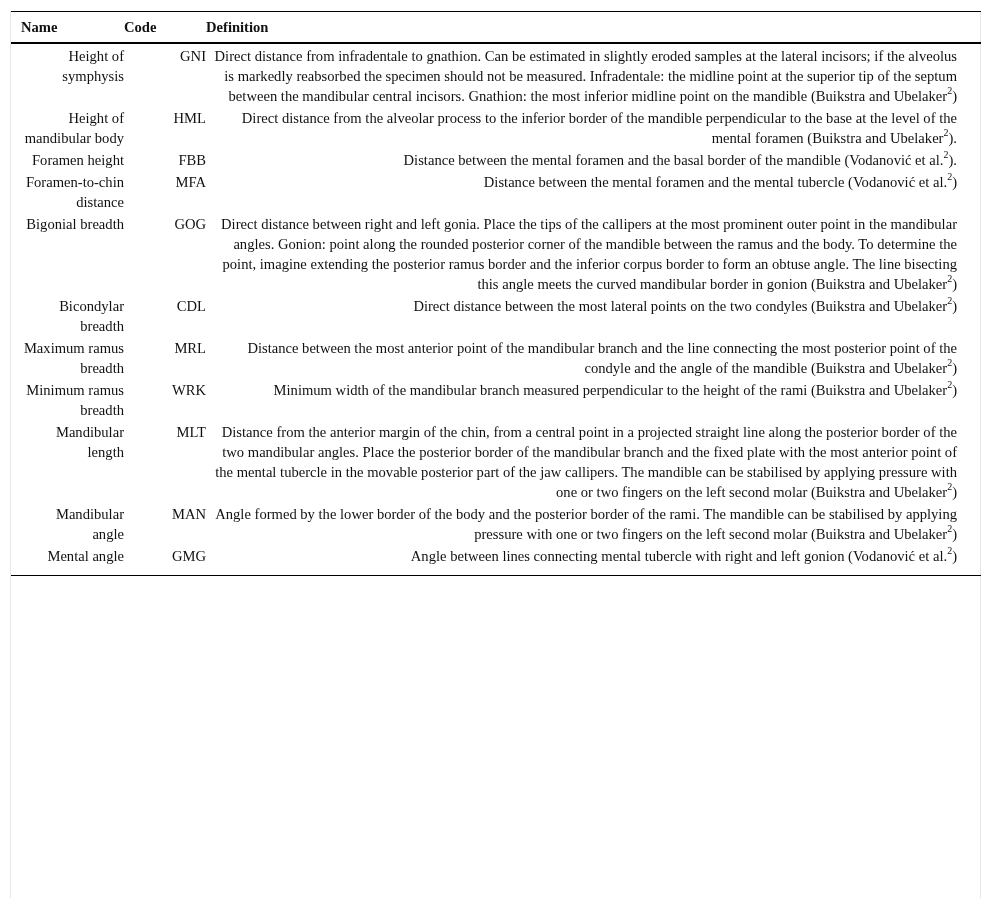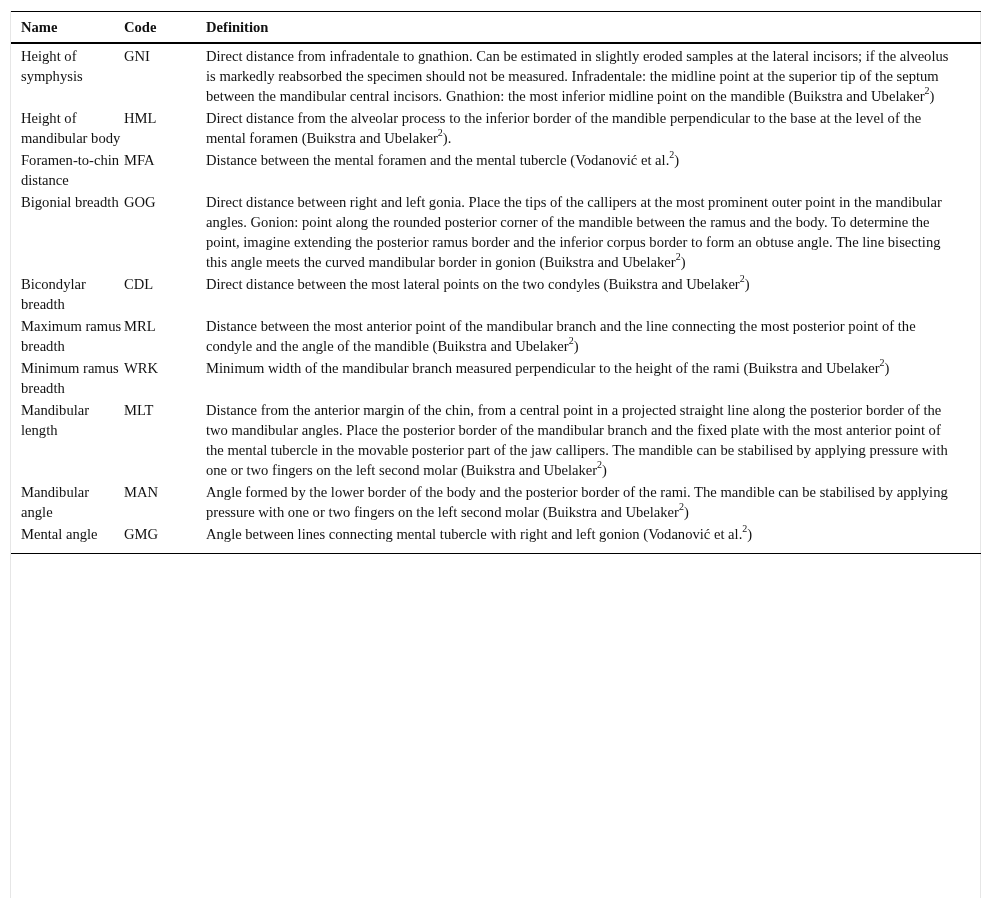--- a/index.html
+++ b/index.html
@@ -44,20 +44,21 @@
       padding: 5px 0 4px 0;
       height: 21px;
       vertical-align: top;
     }
     table.defs tbody tr:last-child {
       border-bottom: 1.5px solid #000;
     }
     table.defs td {
       vertical-align: top;
       padding: 1px 0 1px 0;
+      text-align: right;
     }
     table.defs tbody tr:first-child td { padding-top: 2px; }
     table.defs tbody tr:last-child td { padding-bottom: 9px; }
     .c-name { width: 113px; padding-left: 10px !important; box-sizing: border-box; }
     .c-code { width: 82px; margin-top: 32px; }
     .c-def  { padding-right: 24px !important; }
     th.c-name { padding-left: 10px !important; }
     sup {
       font-size: 10px;
       line-height: 0;
@@ -82,20 +83,25 @@
   <tbody id="table-body">
       <tr>
         <td class="c-name">Height of symphysis</td>
         <td class="c-code">GNI</td>
         <td class="c-def"><span>Direct distance from infradentale to gnathion. Can be estimated in slightly eroded samples at the lateral incisors; if the alveolus is markedly reabsorbed the specimen should not be measured. Infradentale: the midline point at the superior tip of the septum between the mandibular central incisors. Gnathion: the most inferior midline point on the mandible (Buikstra and Ubelaker</span><sup>2</sup><span>)</span></td>
       </tr>
       <tr>
         <td class="c-name">Height of mandibular body</td>
         <td class="c-code">HML</td>
         <td class="c-def"><span>Direct distance from the alveolar process to the inferior border of the mandible perpendicular to the base at the level of the mental foramen (Buikstra and Ubelaker</span><sup>2</sup><span>).</span></td>
+      </tr>
+      <tr>
+        <td class="c-name">Foramen height</td>
+        <td class="c-code">FBB</td>
+        <td class="c-def"><span>Distance between the mental foramen and the basal border of the mandible (Vodanović et al.</span><sup>2</sup><span>).</span></td>
       </tr>
       <tr>
         <td class="c-name">Foramen-to-chin distance</td>
         <td class="c-code">MFA</td>
         <td class="c-def"><span>Distance between the mental foramen and the mental tubercle (Vodanović et al.</span><sup>2</sup><span>)</span></td>
       </tr>
       <tr>
         <td class="c-name">Bigonial breadth</td>
         <td class="c-code">GOG</td>
         <td class="c-def"><span>Direct distance between right and left gonia. Place the tips of the callipers at the most prominent outer point in the mandibular angles. Gonion: point along the rounded posterior corner of the mandible between the ramus and the body. To determine the point, imagine extending the posterior ramus border and the inferior corpus border to form an obtuse angle. The line bisecting this angle meets the curved mandibular border in gonion (Buikstra and Ubelaker</span><sup>2</sup><span>)</span></td>

